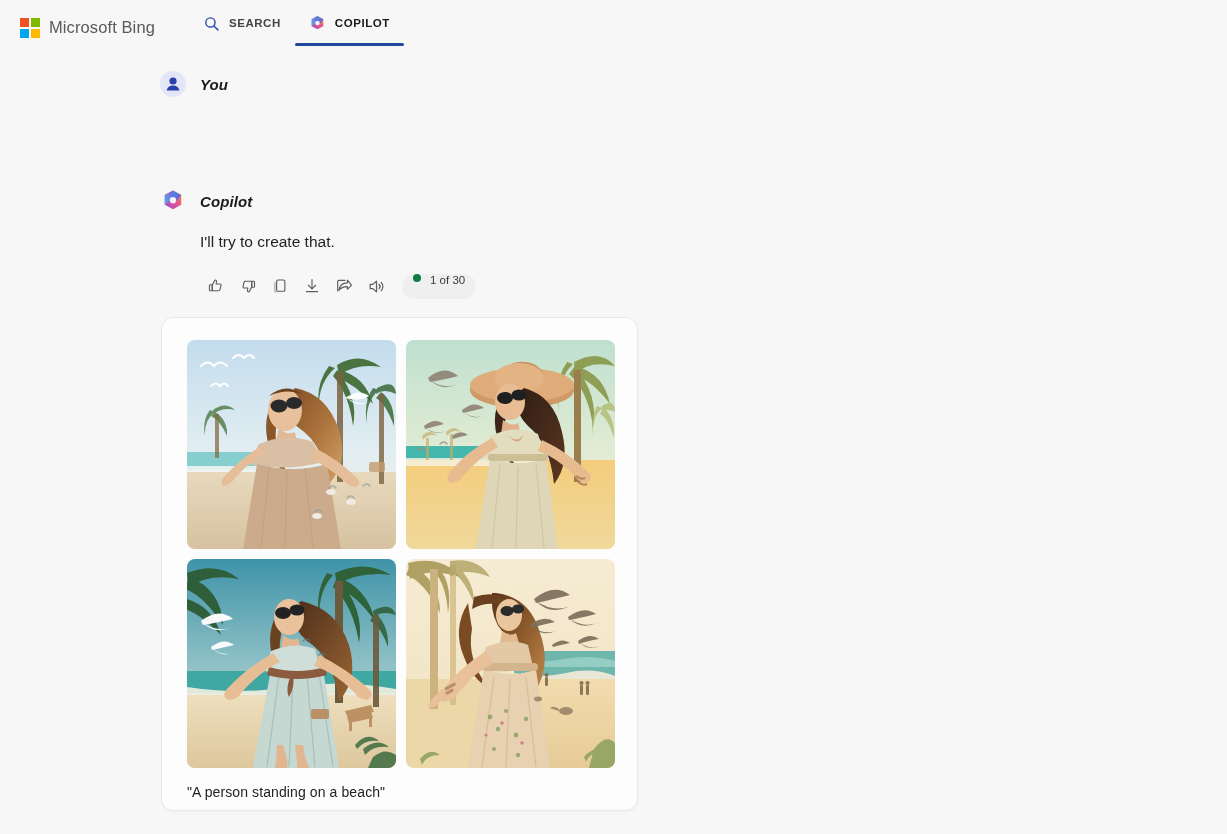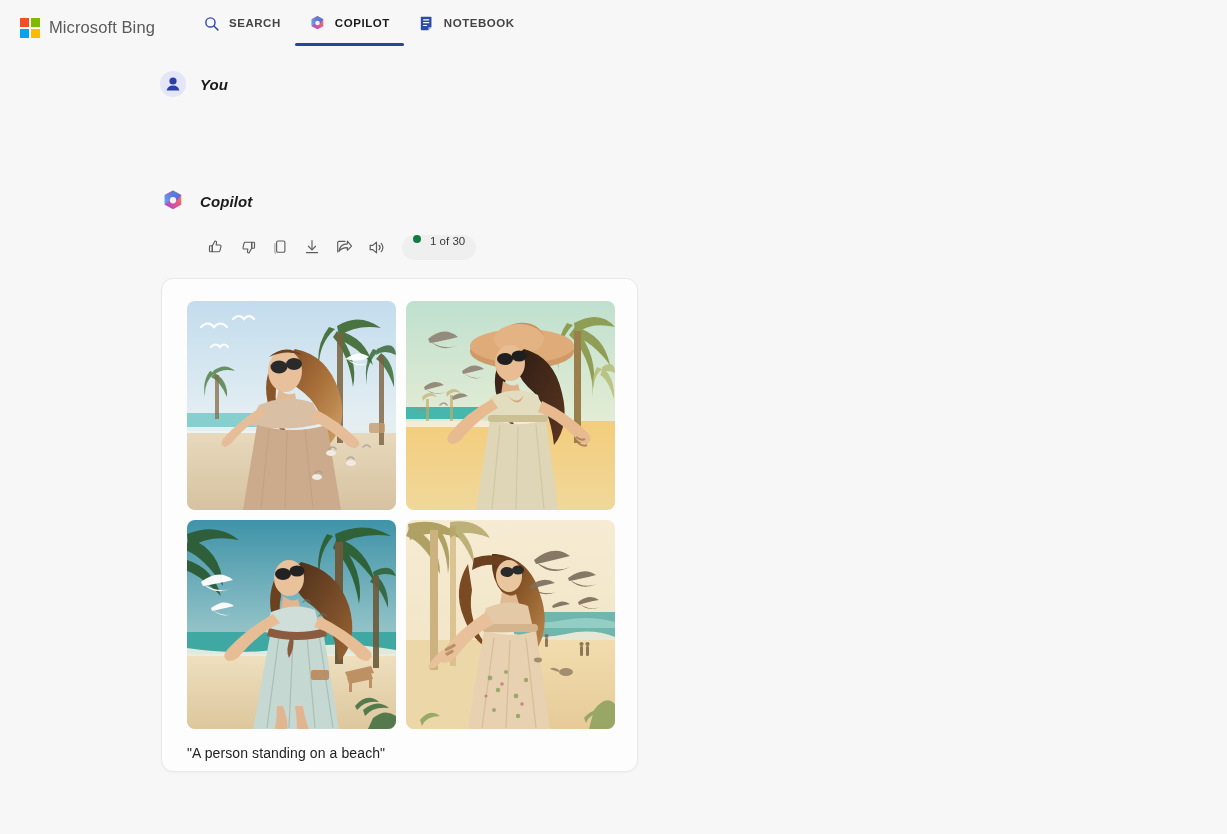--- a/index.html
+++ b/index.html
@@ -223,33 +223,20 @@
           <path d="M16 2 L27 8 L27 21 L16 27 L5 21 L5 8 Z" fill="url(#cpB)"></path>
           <path d="M16 2 L27 8 L21 16 L10 12 Z" fill="url(#cpA)" opacity="0.95"></path>
           <path d="M5 8 L16 2 L13 14 L5 21 Z" fill="url(#cpC)" opacity="0.9"></path>
           <circle cx="16" cy="15" r="4.2" fill="#ffffff" opacity="0.92"></circle>
         </svg>
       </span>
       <span class="label">COPILOT</span>
       <span class="underline"></span>
     </div>
 
-    <div class="nav-tab">
-      <span>
-        <svg class="nav-ico" viewBox="0 0 24 24">
-          <path d="M5 2.5 h13 a1 1 0 0 1 1 1 V17 l-4.5 4.5 H5 a1 1 0 0 1 -1 -1 V3.5 a1 1 0 0 1 1 -1 Z" fill="#2b4ba8"></path>
-          <path d="M19 17 l-4.5 4.5 V18 a1 1 0 0 1 1 -1 Z" fill="#99b0e0"></path>
-          <rect x="7" y="6" width="9" height="1.7" rx="0.85" fill="#ffffff"></rect>
-          <rect x="7" y="10" width="9" height="1.7" rx="0.85" fill="#ffffff"></rect>
-          <rect x="7" y="14" width="6" height="1.7" rx="0.85" fill="#ffffff"></rect>
-        </svg>
-      </span>
-      <span class="label">NOTEBOOK</span>
-
-    </div>
 
   </div>
 </div>
 
 <div class="convo">
 
   <div class="turn user-turn">
     <div class="turn-head">
       <span class="avatar user">
         <svg width="26" height="26" viewBox="0 0 26 26">
@@ -282,20 +269,21 @@
           </defs>
           <path d="M16 2 L27 8 L27 21 L16 27 L5 21 L5 8 Z" fill="url(#avB)"></path>
           <path d="M16 2 L27 8 L21 16 L10 12 Z" fill="url(#avA)" opacity="0.95"></path>
           <path d="M5 8 L16 2 L13 14 L5 21 Z" fill="url(#avC)" opacity="0.9"></path>
           <circle cx="16" cy="15" r="4.2" fill="#ffffff" opacity="0.92"></circle>
         </svg>
       </span>
       <span class="author">Copilot</span>
     </div>
 
+    <div class="bubble-text">I'll try to create that.</div>
 
     <div class="actions">
 
       <button class="act-btn">
         <span>
           <svg width="18" height="18" viewBox="0 0 24 24" fill="none" stroke="#5c5c5c" stroke-width="1.5" stroke-linejoin="round">
             <path d="M7 10.5 L10.5 4.2 c1.6 -0.3 2.4 0.6 2.2 2 l-0.5 3.1 h4.6 c1.3 0 2.1 1 1.8 2.2 l-1.3 5.4 c-0.2 0.9 -0.9 1.4 -1.8 1.4 H7 Z"></path>
             <rect x="3.3" y="10.3" width="3.7" height="8" rx="1"></rect>
           </svg>
         </span>

